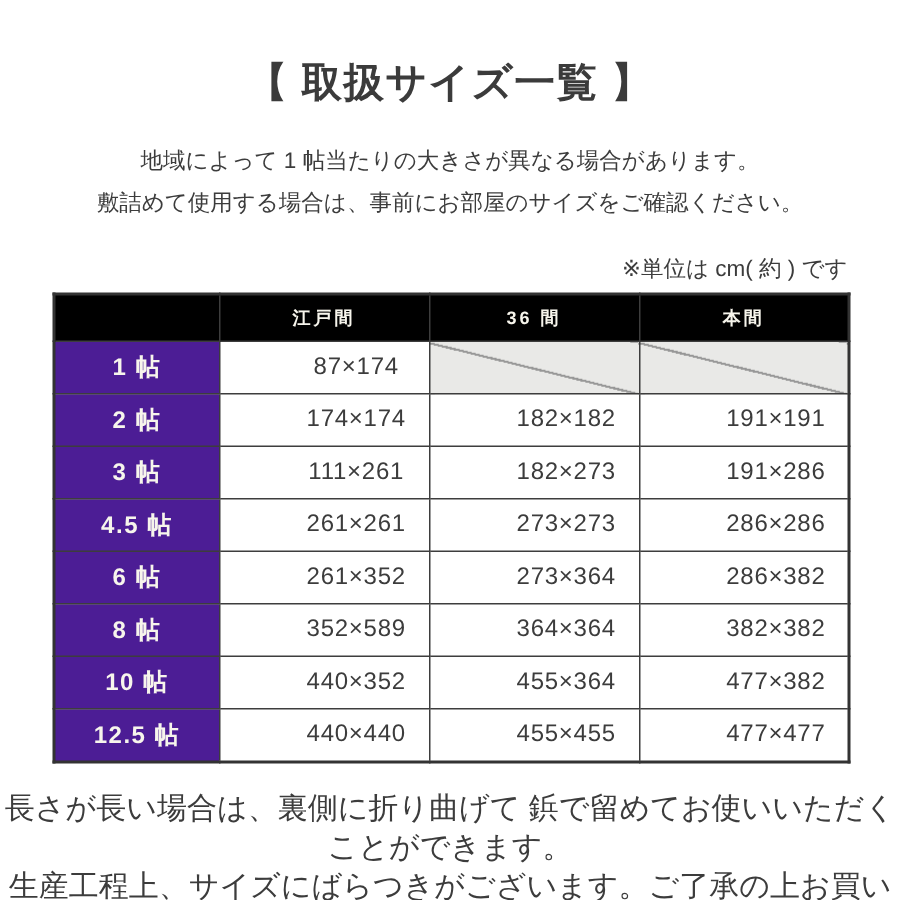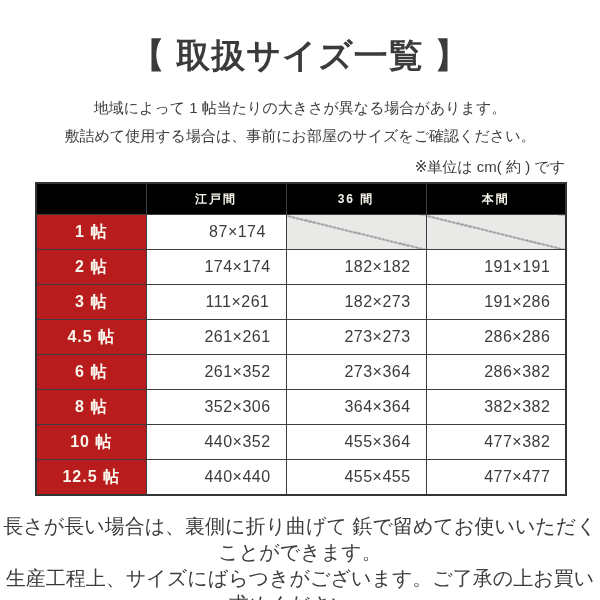--- a/index.html
+++ b/index.html
@@ -15,40 +15,40 @@
     overflow: hidden;
   }
   .page {
     width: 600px;
     height: 600px;
     box-sizing: border-box;
   }
   .title {
     padding-top: 38px;
     text-align: center;
-    font-size: 34px;
+    font-size: 27px;
     line-height: 34px;
     font-weight: bold;
     letter-spacing: 1px;
     color: #3b3b3b;
   }
   .intro {
     margin-top: 22px;
     text-align: center;
     font-size: 15px;
     line-height: 28px;
     font-weight: 500;
     color: #3c3c3c;
   }
   .table-wrap {
     width: 530px;
     margin: 0 auto;
   }
   .unit-note {
-    margin-top: 7px;
+    margin-top: 20px;
     margin-bottom: 5px;
     text-align: right;
     font-size: 15px;
     line-height: 20px;
     font-weight: 500;
     color: #3c3c3c;
   }
   table.size-table {
     width: 530px;
     border-collapse: collapse;
@@ -65,21 +65,21 @@
   table.size-table thead th {
     height: 30px;
     background: #000000;
     color: #f7f5ec;
     font-size: 12px;
     font-weight: bold;
     letter-spacing: 2px;
   }
   table.size-table tbody th.row-label {
     height: 34px;
-    background: #b91c1c;
+    background: #4c1d95;
     color: #f7f5ec;
     font-size: 16px;
     font-weight: bold;
     letter-spacing: 1px;
   }
   table.size-table td.value {
     height: 34px;
     background: #ffffff;
     font-size: 16px;
     font-weight: 500;
@@ -163,21 +163,21 @@
           <td class="value">286×286</td>
         </tr>
         <tr>
           <th class="row-label">6 帖</th>
           <td class="value">261×352</td>
           <td class="value">273×364</td>
           <td class="value">286×382</td>
         </tr>
         <tr>
           <th class="row-label">8 帖</th>
-          <td class="value">352×306</td>
+          <td class="value">352×589</td>
           <td class="value">364×364</td>
           <td class="value">382×382</td>
         </tr>
         <tr>
           <th class="row-label">10 帖</th>
           <td class="value">440×352</td>
           <td class="value">455×364</td>
           <td class="value">477×382</td>
         </tr>
         <tr>

